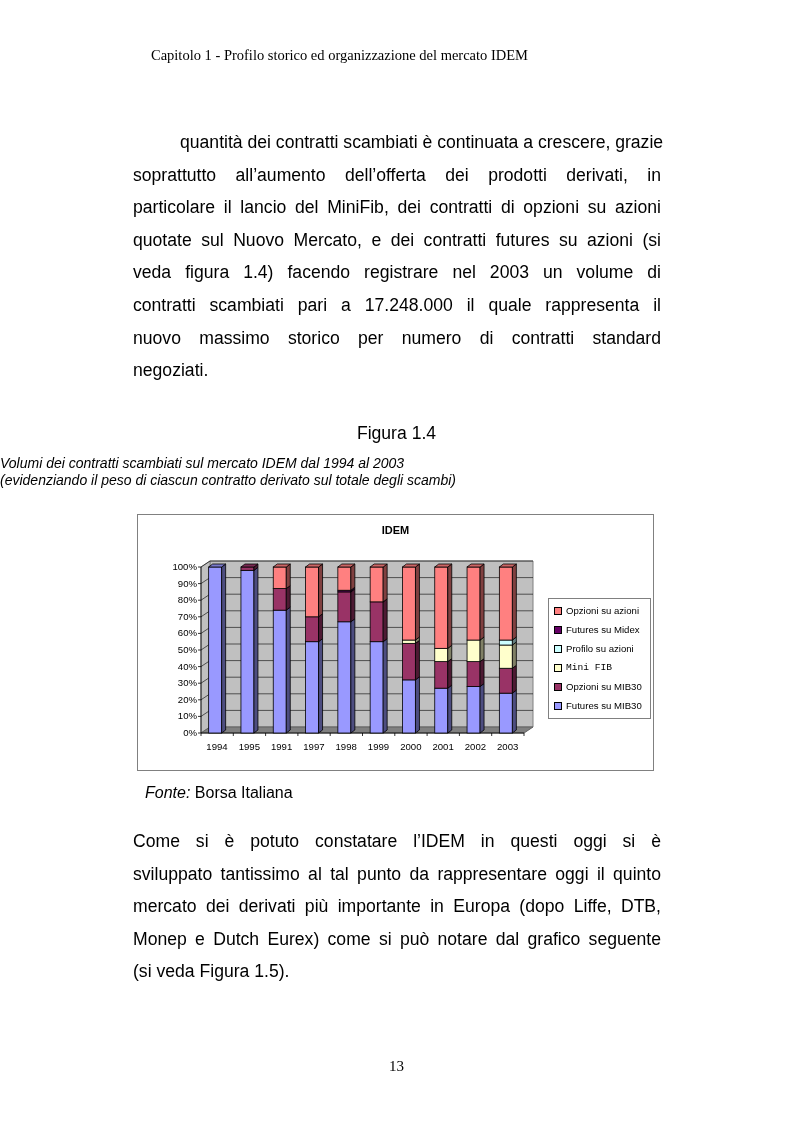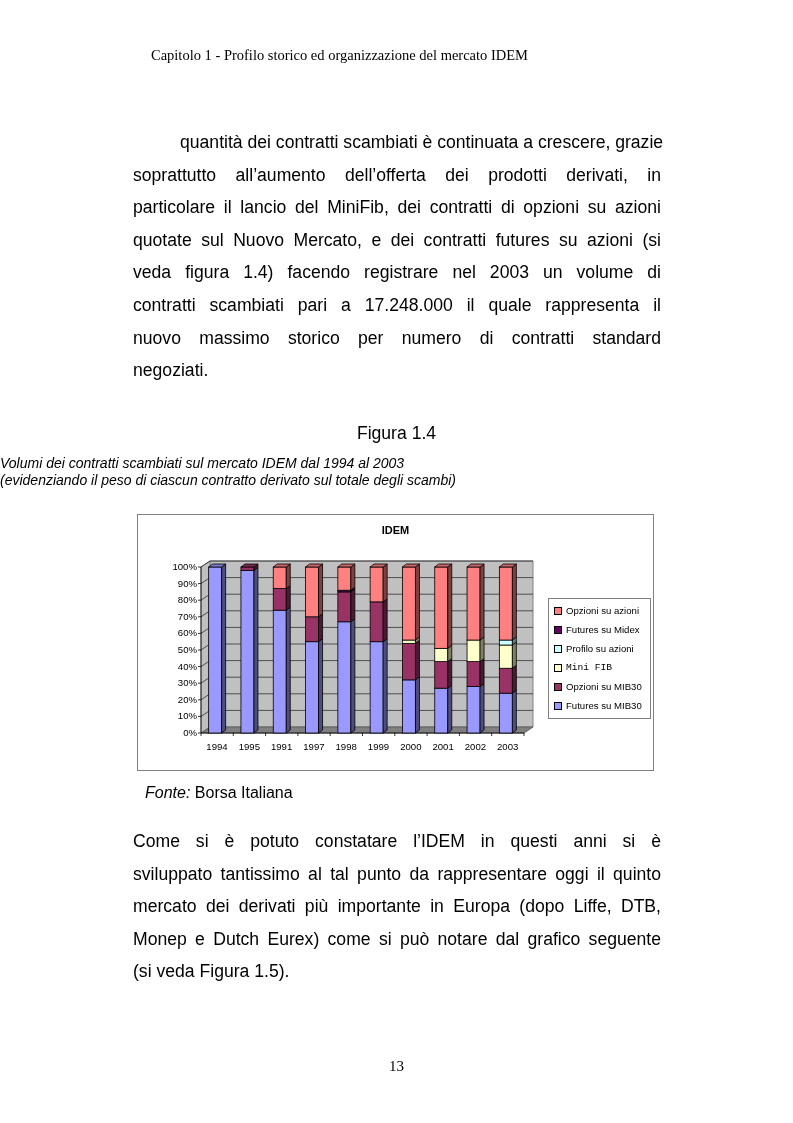--- a/index.html
+++ b/index.html
@@ -229,20 +229,20 @@
       <div class="legend-item" style="top: 101px;">
         <span class="legend-swatch" style="background: rgb(153, 153, 255);"></span>
         <span>Futures su MIB30</span>
       </div>
     </div>
 </div>
 
 <div class="abs fonte"><i>Fonte:</i><span> Borsa Italiana</span></div>
 
 <div class="abs para p2">
-  <span class="line">Come si è potuto constatare l’IDEM in questi anni si è</span>
+  <span class="line">Come si è potuto constatare l’IDEM in questi oggi si è</span>
   <span class="line">sviluppato tantissimo al tal punto da rappresentare oggi il quinto</span>
   <span class="line">mercato dei derivati più importante in Europa (dopo Liffe, DTB,</span>
   <span class="line">Monep e Dutch Eurex) come si può notare dal grafico seguente</span>
   <span class="line last">(si veda Figura 1.5).</span>
 </div>
 
 <div class="abs page-num">13</div>
 
 </body></html>

